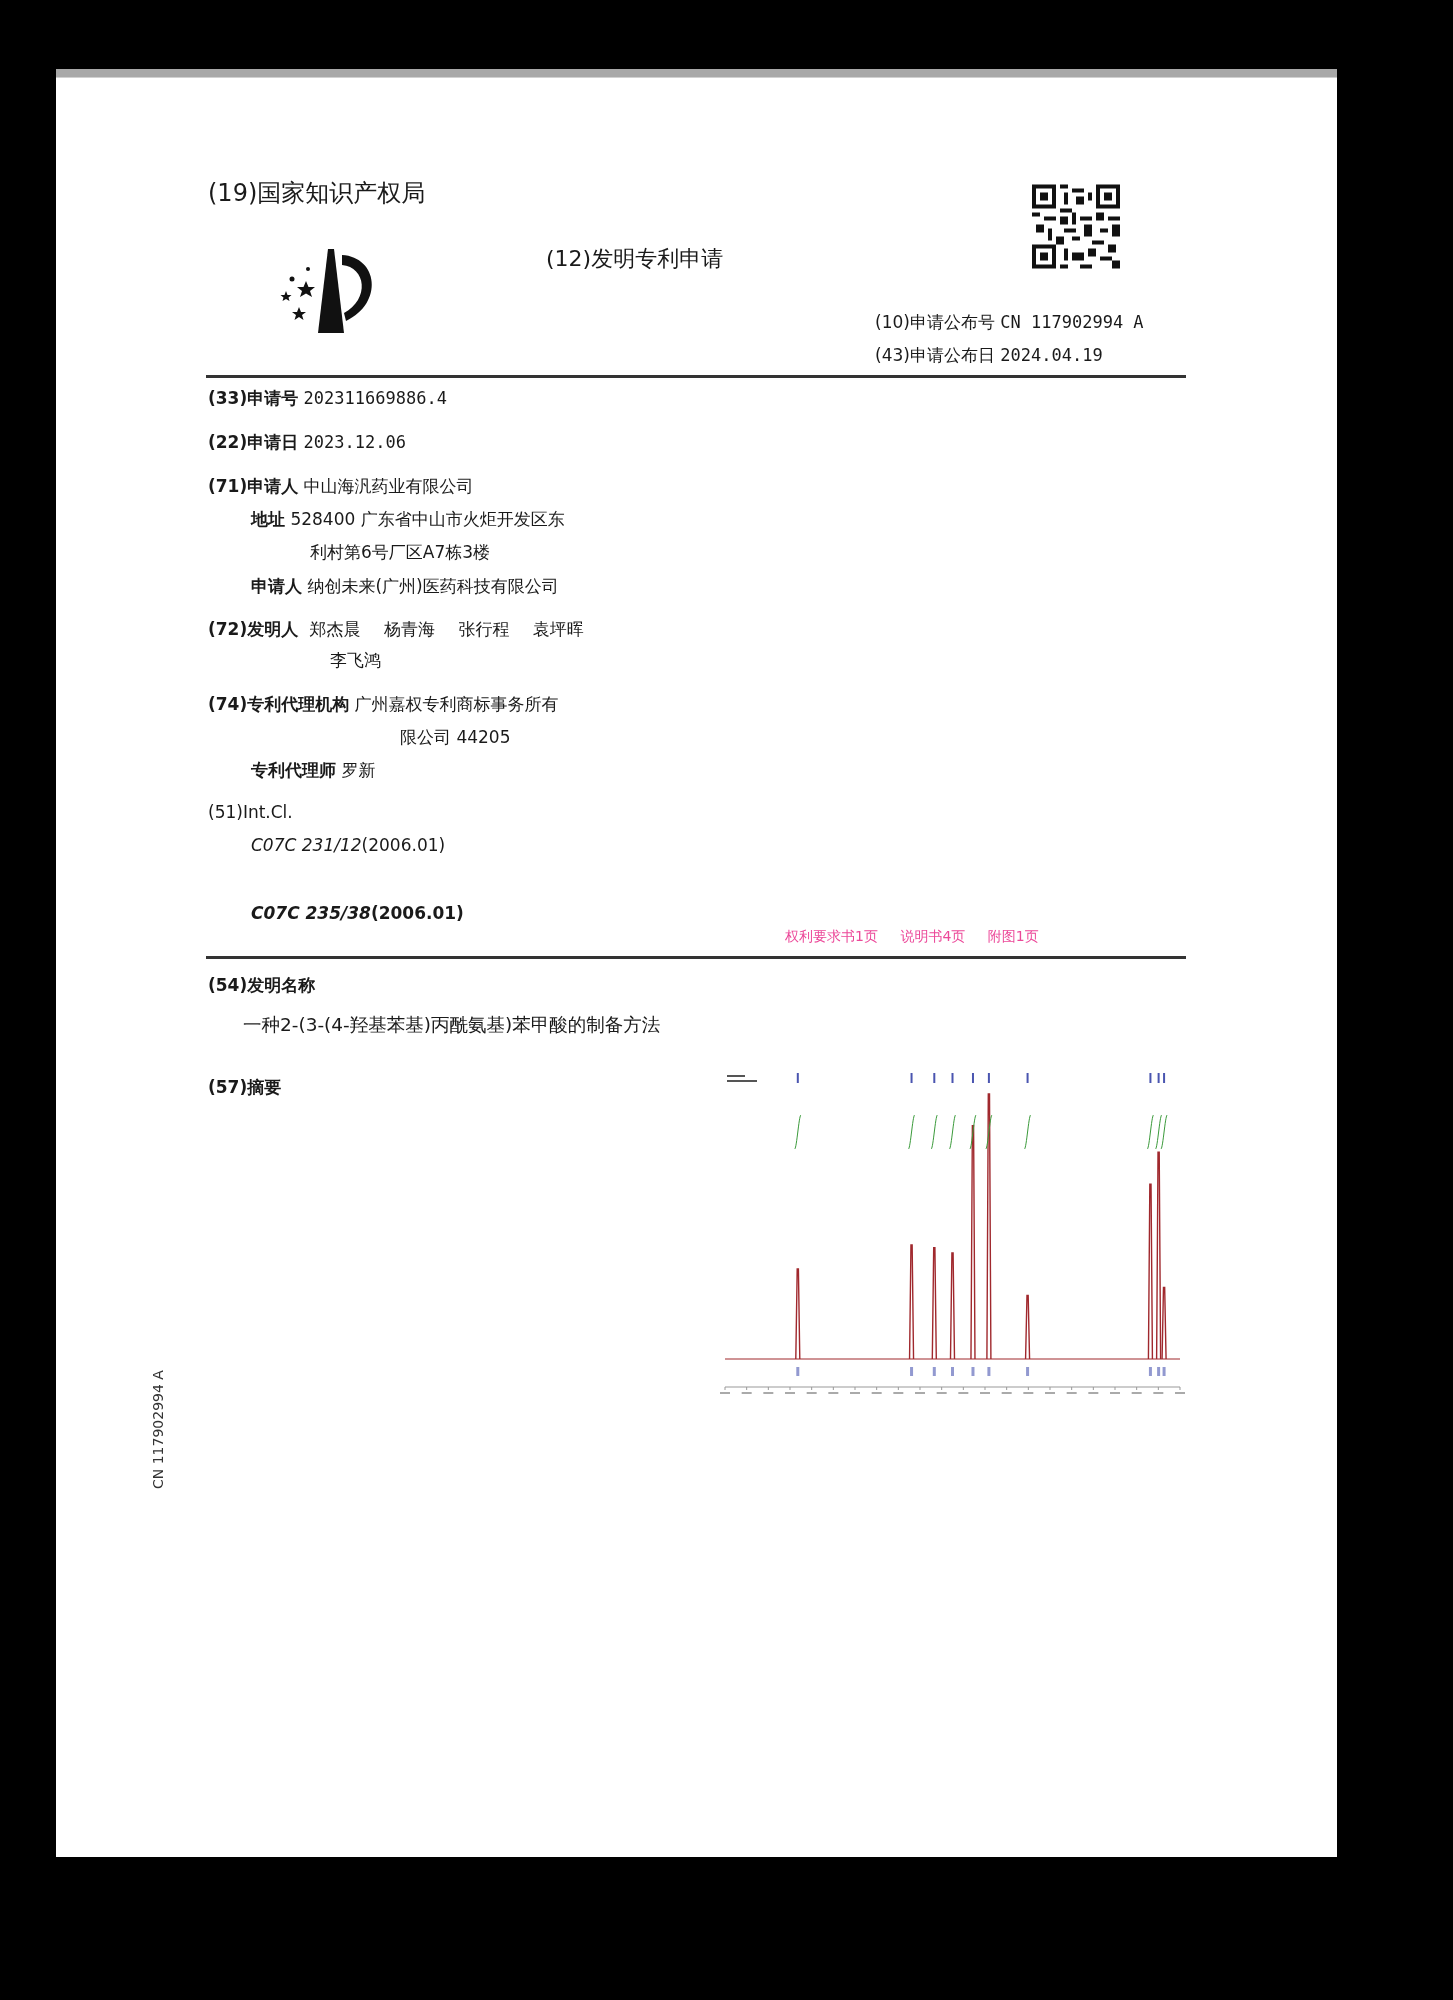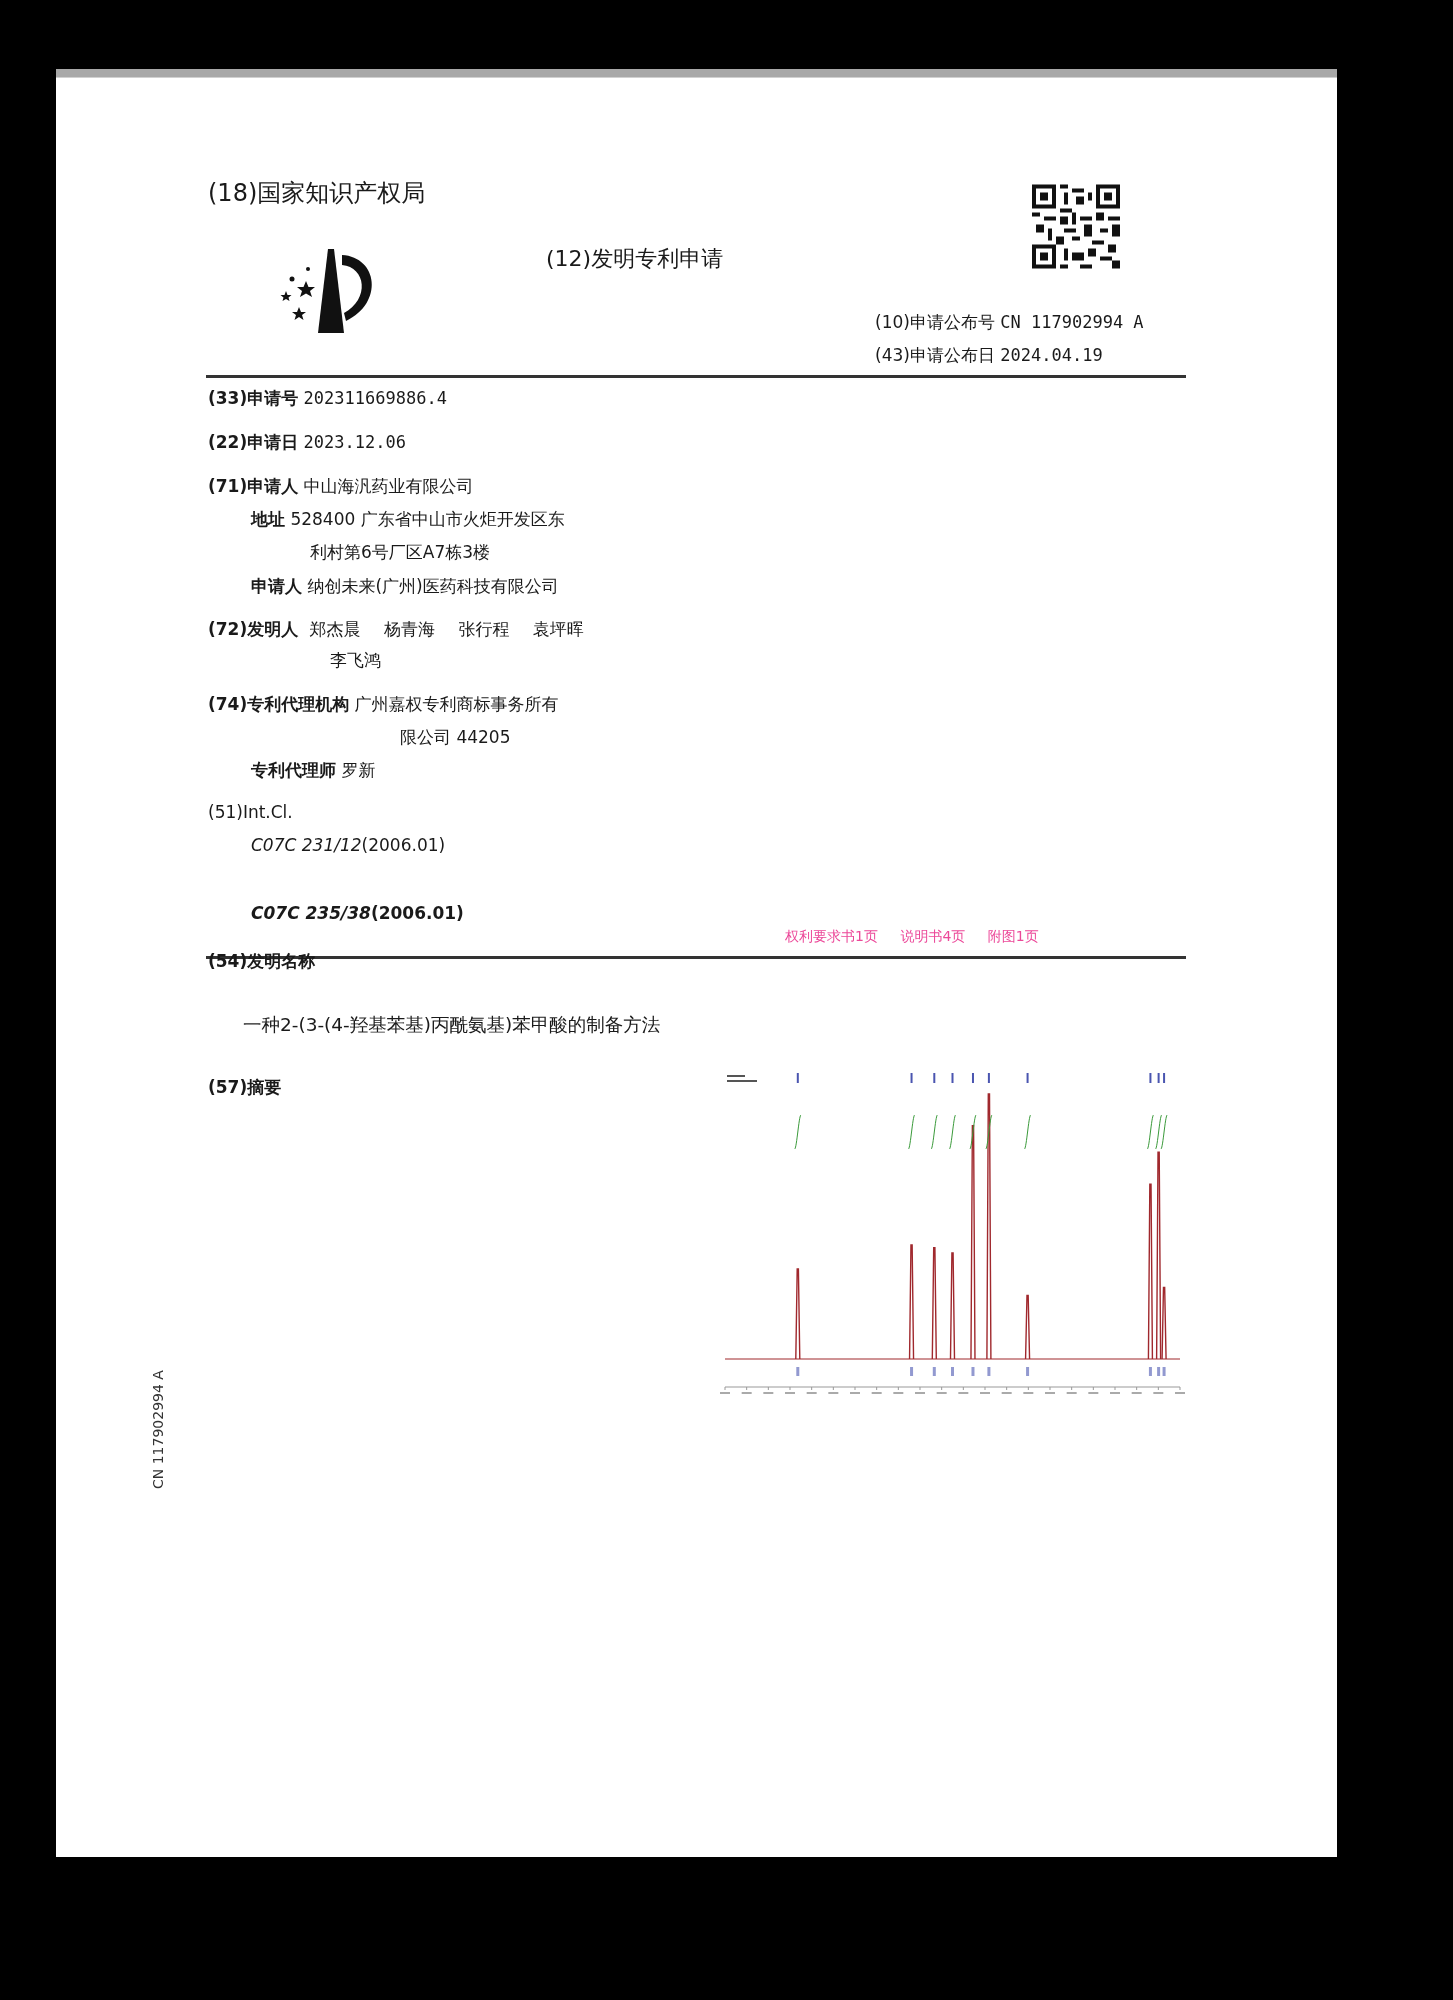--- a/index.html
+++ b/index.html
@@ -22,21 +22,21 @@
   .title-body{left:150px;top:939px;width:470px;font-size:18.5px;line-height:33px;white-space:normal;text-indent:2em;}
   .vert{left:94px;top:1420px;font-size:14px;transform:rotate(-90deg);transform-origin:left top;color:#333;}
   .spectrum{position:absolute;left:659px;top:1000px;width:475px;height:330px;}
 </style>
 </head>
 <body>
 
 <div class="page">
   <div class="topstrip"></div>
 
-  <div class="abs hdr19">(18)国家知识产权局</div>
+  <div class="abs hdr19">(19)国家知识产权局</div>
 
   <div class="abs logo">
     <svg width="130" height="100" viewBox="0 0 130 100">
       <g fill="#111">
         <polygon points="62,8 68,8 78,92 52,92"></polygon>
         <path d="M76,14 C112,16 118,62 80,80 L78,72 C104,58 100,26 76,24 Z"></path>
         <polygon points="40,40 42.5,46 49,46 44,50 46,56 40,52.5 34,56 36,50 31,46 37.5,46"></polygon>
         <polygon points="33,66 35,71 40,71 36,74 37.5,79 33,76 28.5,79 30,74 26,71 31,71"></polygon>
         <polygon points="20,50 21.5,54 25.5,54 22.5,56.5 23.5,60 20,58 16.5,60 17.5,56.5 14.5,54 18.5,54"></polygon>
         <circle cx="26" cy="38" r="2.5"></circle>
@@ -152,21 +152,21 @@
   </div>
 
   <div class="abs small" style="left:729px;top:859px;">
     <span>权利要求书1页</span>
     <span style="margin-left:18px;">说明书4页</span>
     <span style="margin-left:18px;">附图1页</span>
   </div>
 
   <div class="rule" style="top:887px;"></div>
 
-  <div class="abs f lbl" style="left:152px;top:881px;">(54)发明名称</div>
+  <div class="abs f lbl" style="left:152px;top:905px;">(54)发明名称</div>
   <div class="abs title-body">一种2-(3-(4-羟基苯基)丙酰氨基)苯甲酸的制备方法</div>
   <div class="abs f lbl" style="left:152px;top:1007px;">(57)摘要</div>
 
   <div class="spectrum">
     <svg width="475" height="330" viewBox="0 0 475 330" id="spec-svg">
       <g id="spec-header" fill="#555">
         <rect x="12" y="6" width="18" height="2"></rect>
         <rect x="12" y="11" width="30" height="2"></rect>
       </g>
       <g id="spec-peaks">

